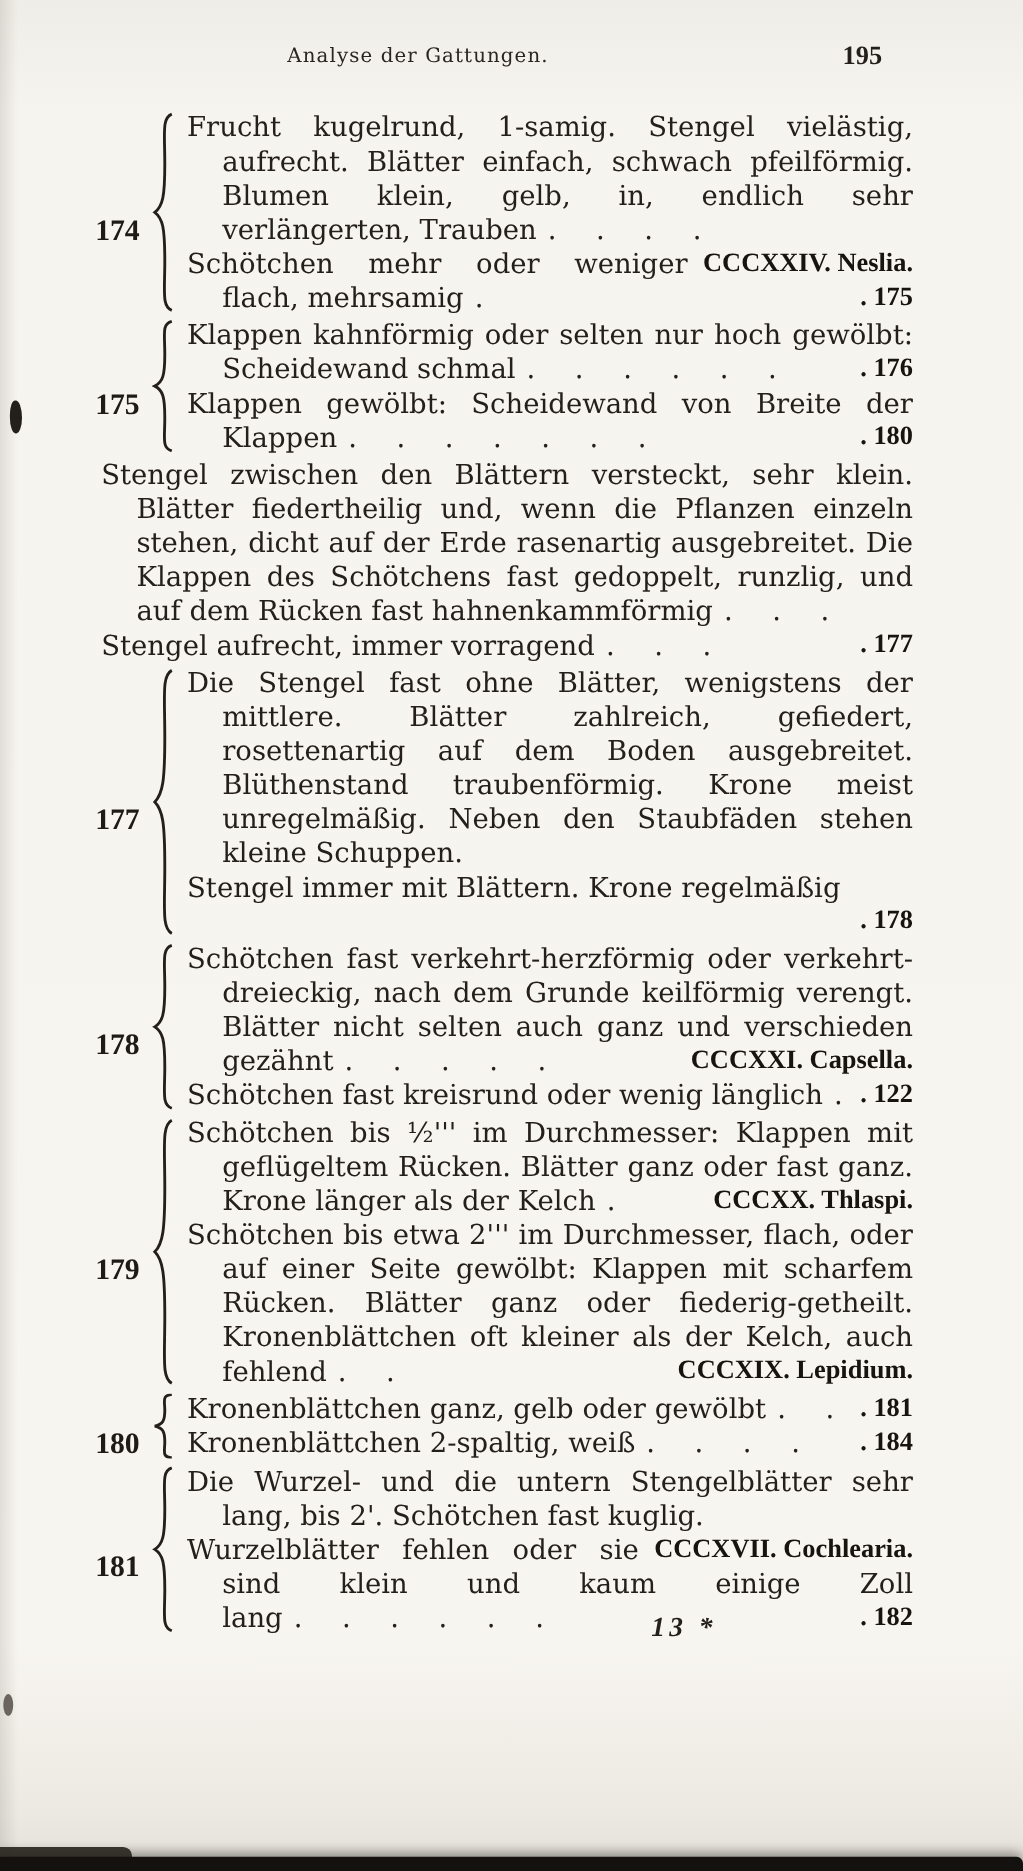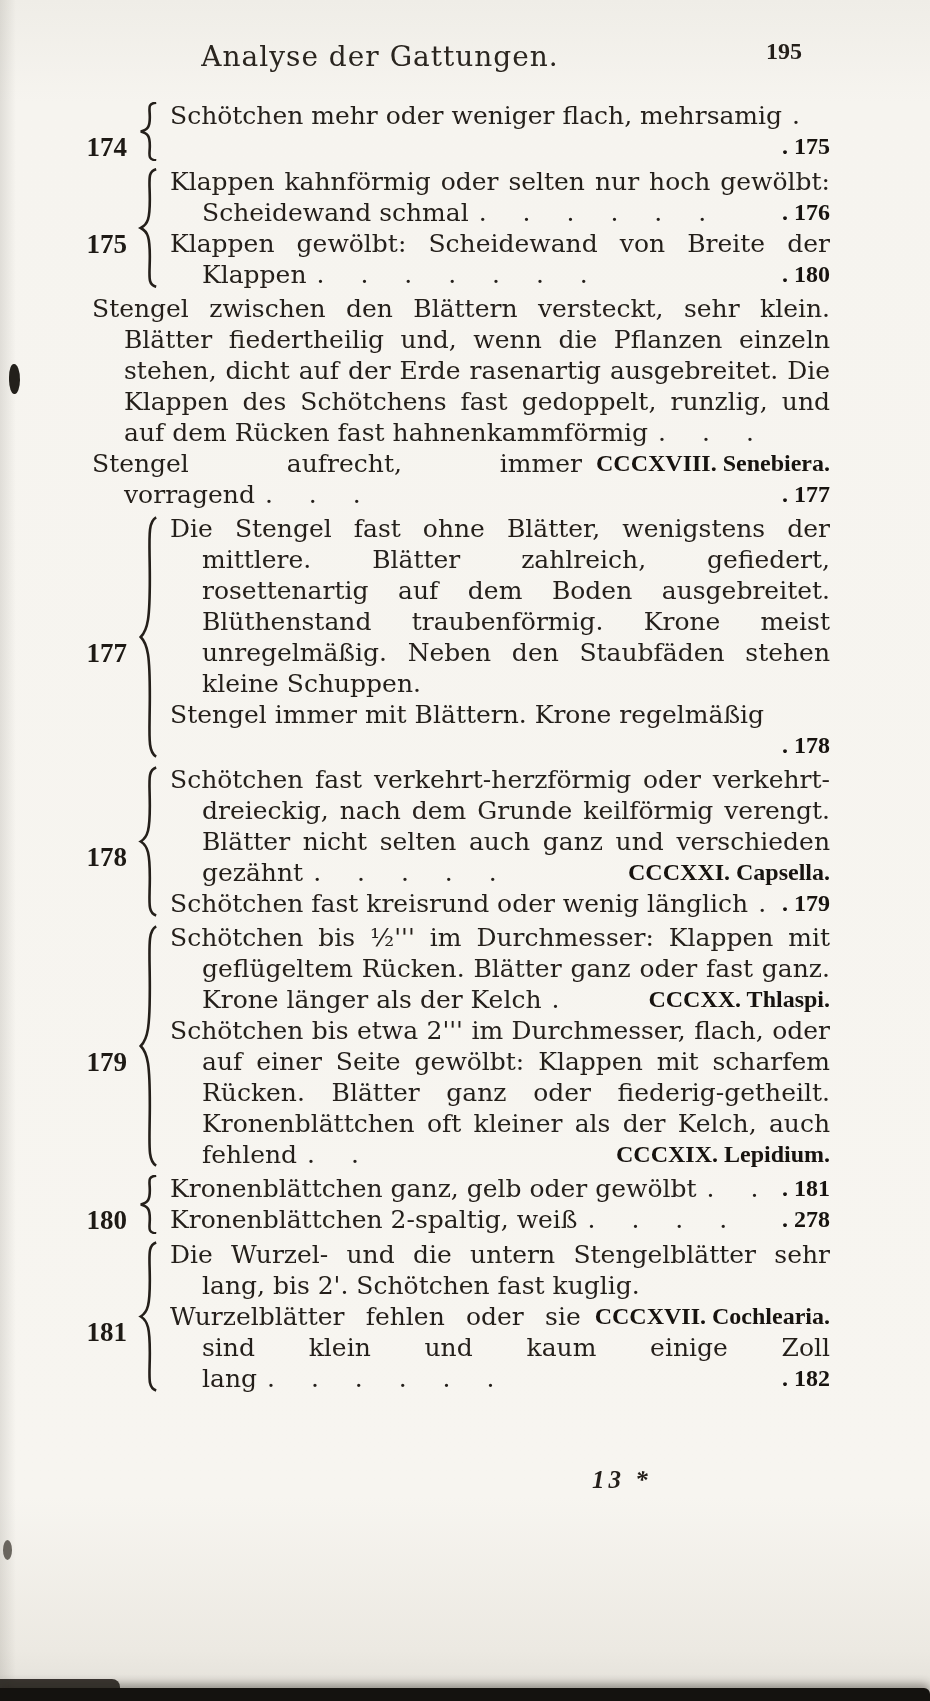--- a/index.html
+++ b/index.html
@@ -13,21 +13,21 @@
     position:relative;
     width:930px; height:1701px;
     background:linear-gradient(180deg,#efede7 0%,#f6f4ef 6%,#f7f5f0 88%,#ecE9e2 97%,#e2dfd8 100%);
     color:#241f1a;
     overflow:hidden;
   }
   
   .running-head { position:absolute; top:40px; left:0; width:100%; height:40px; }
   .head-title {
     position:absolute; left:0; right:170px; text-align:center;
-    font-size:28px; letter-spacing:1px; color:#2a251f;
+    font-size:18px; letter-spacing:1px; color:#2a251f;
   }
   .page-num {
     position:absolute; right:128px; top:-2px;
     font-size:24px; font-weight:700; font-family:"Liberation Serif",serif;
   }
   
   .keylist { position:absolute; top:100px; left:82px; right:100px; }
   .entry { display:flex; margin-bottom:3px; }
   .gutter { flex:0 0 78px; position:relative; display:flex; align-items:center; }
   .num {
@@ -87,40 +87,41 @@
   <div class="keylist">
 
     <section class="entry">
       <div class="gutter">
         <span class="num">174</span>
         <svg class="brace" viewBox="0 0 22 100" preserveAspectRatio="none" aria-hidden="true">
             <path d="M20,1 C10,3 13,10 13,26 C13,42 11,47 3,50 C11,53 13,58 13,74 C13,90 10,97 20,99" fill="none" stroke="#241f1a" stroke-width="2.6" vector-effect="non-scaling-stroke"></path>
           </svg>
       </div>
       <div class="opts">
+        <p class="option"><span class="txt">Frucht kugelrund, 1-samig. Stengel vielästig, aufrecht. Blätter einfach, schwach pfeilförmig. Blumen klein, gelb, in, endlich sehr verlängerten, Trauben</span><span class="dots">. . . .</span><span class="ref">CCCXXIV. Neslia.</span></p>
         <p class="option"><span class="txt">Schötchen mehr oder weniger flach, mehrsamig</span><span class="dots">.</span><span class="ref">. 175</span></p>
       </div>
     </section>
 
     <section class="entry">
       <div class="gutter">
         <span class="num">175</span>
         <svg class="brace" viewBox="0 0 22 100" preserveAspectRatio="none" aria-hidden="true">
             <path d="M20,1 C10,3 13,10 13,26 C13,42 11,47 3,50 C11,53 13,58 13,74 C13,90 10,97 20,99" fill="none" stroke="#241f1a" stroke-width="2.6" vector-effect="non-scaling-stroke"></path>
           </svg>
       </div>
       <div class="opts">
         <p class="option"><span class="txt">Klappen kahnförmig oder selten nur hoch gewölbt: Scheidewand schmal</span><span class="dots">. . . . . .</span><span class="ref">. 176</span></p>
         <p class="option"><span class="txt">Klappen gewölbt: Scheidewand von Breite der Klappen</span><span class="dots">. . . . . . .</span><span class="ref">. 180</span></p>
       </div>
     </section>
 
     <section class="entry">
       <div class="opts">
-        <p class="option"><span class="txt">Stengel zwischen den Blättern versteckt, sehr klein. Blätter fiedertheilig und, wenn die Pflanzen einzeln stehen, dicht auf der Erde rasenartig ausgebreitet. Die Klappen des Schötchens fast gedoppelt, runzlig, und auf dem Rücken fast hahnenkammförmig</span><span class="dots">. . .</span><span class="ref">CCCXVIII. Senebiera.</span></p>
+        <p class="option"><span class="txt">Stengel zwischen den Blättern versteckt, sehr klein. Blätter fiedertheilig und, wenn die Pflanzen einzeln stehen, dicht auf der Erde rasenartig ausgebreitet. Die Klappen des Schötchens fast gedoppelt, runzlig, und auf dem Rücken fast hahnenkammförmig</span><span class="dots">. . .</span></p>
         <p class="option"><span class="txt">Stengel aufrecht, immer vorragend</span><span class="dots">. . .</span><span class="ref">. 177</span></p>
       </div>
     </section>
 
     <section class="entry">
       <div class="gutter">
         <span class="num">177</span>
         <svg class="brace" viewBox="0 0 22 100" preserveAspectRatio="none" aria-hidden="true">
             <path d="M20,1 C10,3 13,10 13,26 C13,42 11,47 3,50 C11,53 13,58 13,74 C13,90 10,97 20,99" fill="none" stroke="#241f1a" stroke-width="2.6" vector-effect="non-scaling-stroke"></path>
           </svg>
@@ -133,21 +134,21 @@
 
     <section class="entry">
       <div class="gutter">
         <span class="num">178</span>
         <svg class="brace" viewBox="0 0 22 100" preserveAspectRatio="none" aria-hidden="true">
             <path d="M20,1 C10,3 13,10 13,26 C13,42 11,47 3,50 C11,53 13,58 13,74 C13,90 10,97 20,99" fill="none" stroke="#241f1a" stroke-width="2.6" vector-effect="non-scaling-stroke"></path>
           </svg>
       </div>
       <div class="opts">
         <p class="option"><span class="txt">Schötchen fast verkehrt-herzförmig oder verkehrt-dreieckig, nach dem Grunde keilförmig verengt. Blätter nicht selten auch ganz und verschieden gezähnt</span><span class="dots">. . . . .</span><span class="ref">CCCXXI. Capsella.</span></p>
-        <p class="option"><span class="txt">Schötchen fast kreisrund oder wenig länglich</span><span class="dots">.</span><span class="ref">. 179</span></p>
+        <p class="option"><span class="txt">Schötchen fast kreisrund oder wenig länglich</span><span class="dots">.</span><span class="ref">. 122</span></p>
       </div>
     </section>
 
     <section class="entry">
       <div class="gutter">
         <span class="num">179</span>
         <svg class="brace" viewBox="0 0 22 100" preserveAspectRatio="none" aria-hidden="true">
             <path d="M20,1 C10,3 13,10 13,26 C13,42 11,47 3,50 C11,53 13,58 13,74 C13,90 10,97 20,99" fill="none" stroke="#241f1a" stroke-width="2.6" vector-effect="non-scaling-stroke"></path>
           </svg>
       </div>
@@ -159,21 +160,21 @@
 
     <section class="entry">
       <div class="gutter">
         <span class="num">180</span>
         <svg class="brace" viewBox="0 0 22 100" preserveAspectRatio="none" aria-hidden="true">
             <path d="M20,1 C10,3 13,10 13,26 C13,42 11,47 3,50 C11,53 13,58 13,74 C13,90 10,97 20,99" fill="none" stroke="#241f1a" stroke-width="2.6" vector-effect="non-scaling-stroke"></path>
           </svg>
       </div>
       <div class="opts">
         <p class="option"><span class="txt">Kronenblättchen ganz, gelb oder gewölbt</span><span class="dots">. .</span><span class="ref">. 181</span></p>
-        <p class="option"><span class="txt">Kronenblättchen 2-spaltig, weiß</span><span class="dots">. . . .</span><span class="ref">. 278</span></p>
+        <p class="option"><span class="txt">Kronenblättchen 2-spaltig, weiß</span><span class="dots">. . . .</span><span class="ref">. 184</span></p>
       </div>
     </section>
 
     <section class="entry">
       <div class="gutter">
         <span class="num">181</span>
         <svg class="brace" viewBox="0 0 22 100" preserveAspectRatio="none" aria-hidden="true">
             <path d="M20,1 C10,3 13,10 13,26 C13,42 11,47 3,50 C11,53 13,58 13,74 C13,90 10,97 20,99" fill="none" stroke="#241f1a" stroke-width="2.6" vector-effect="non-scaling-stroke"></path>
           </svg>
       </div>

